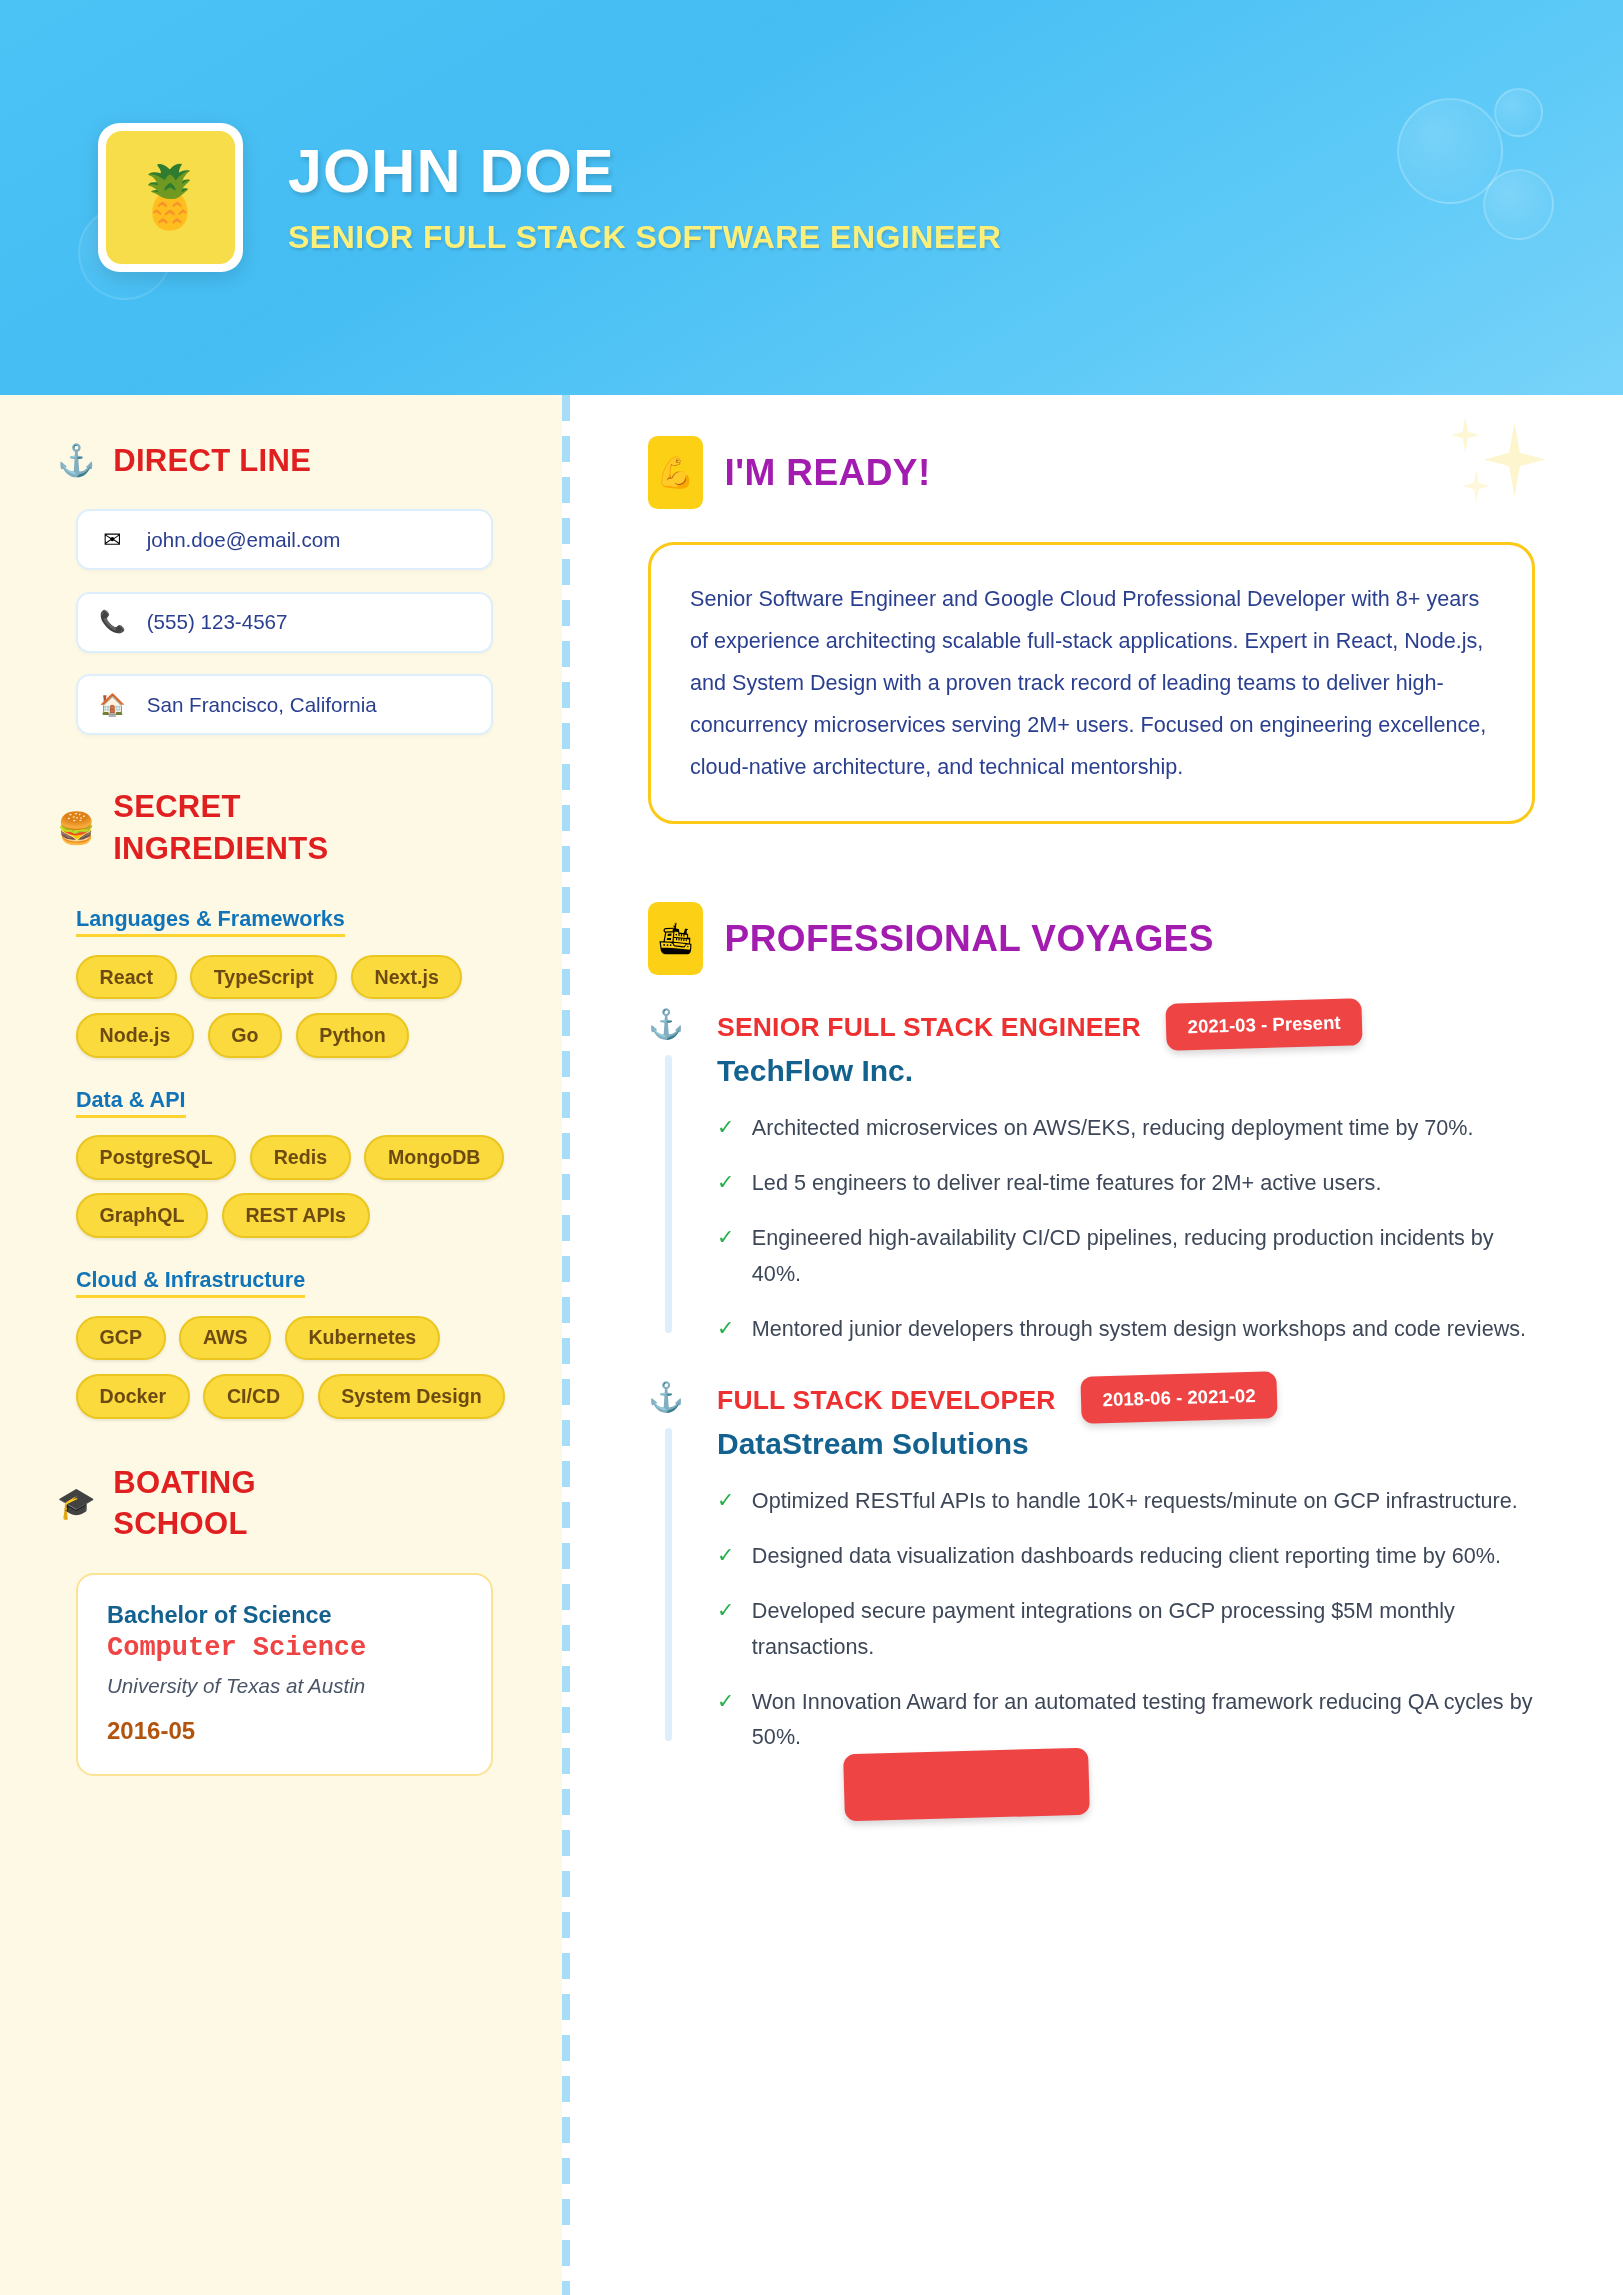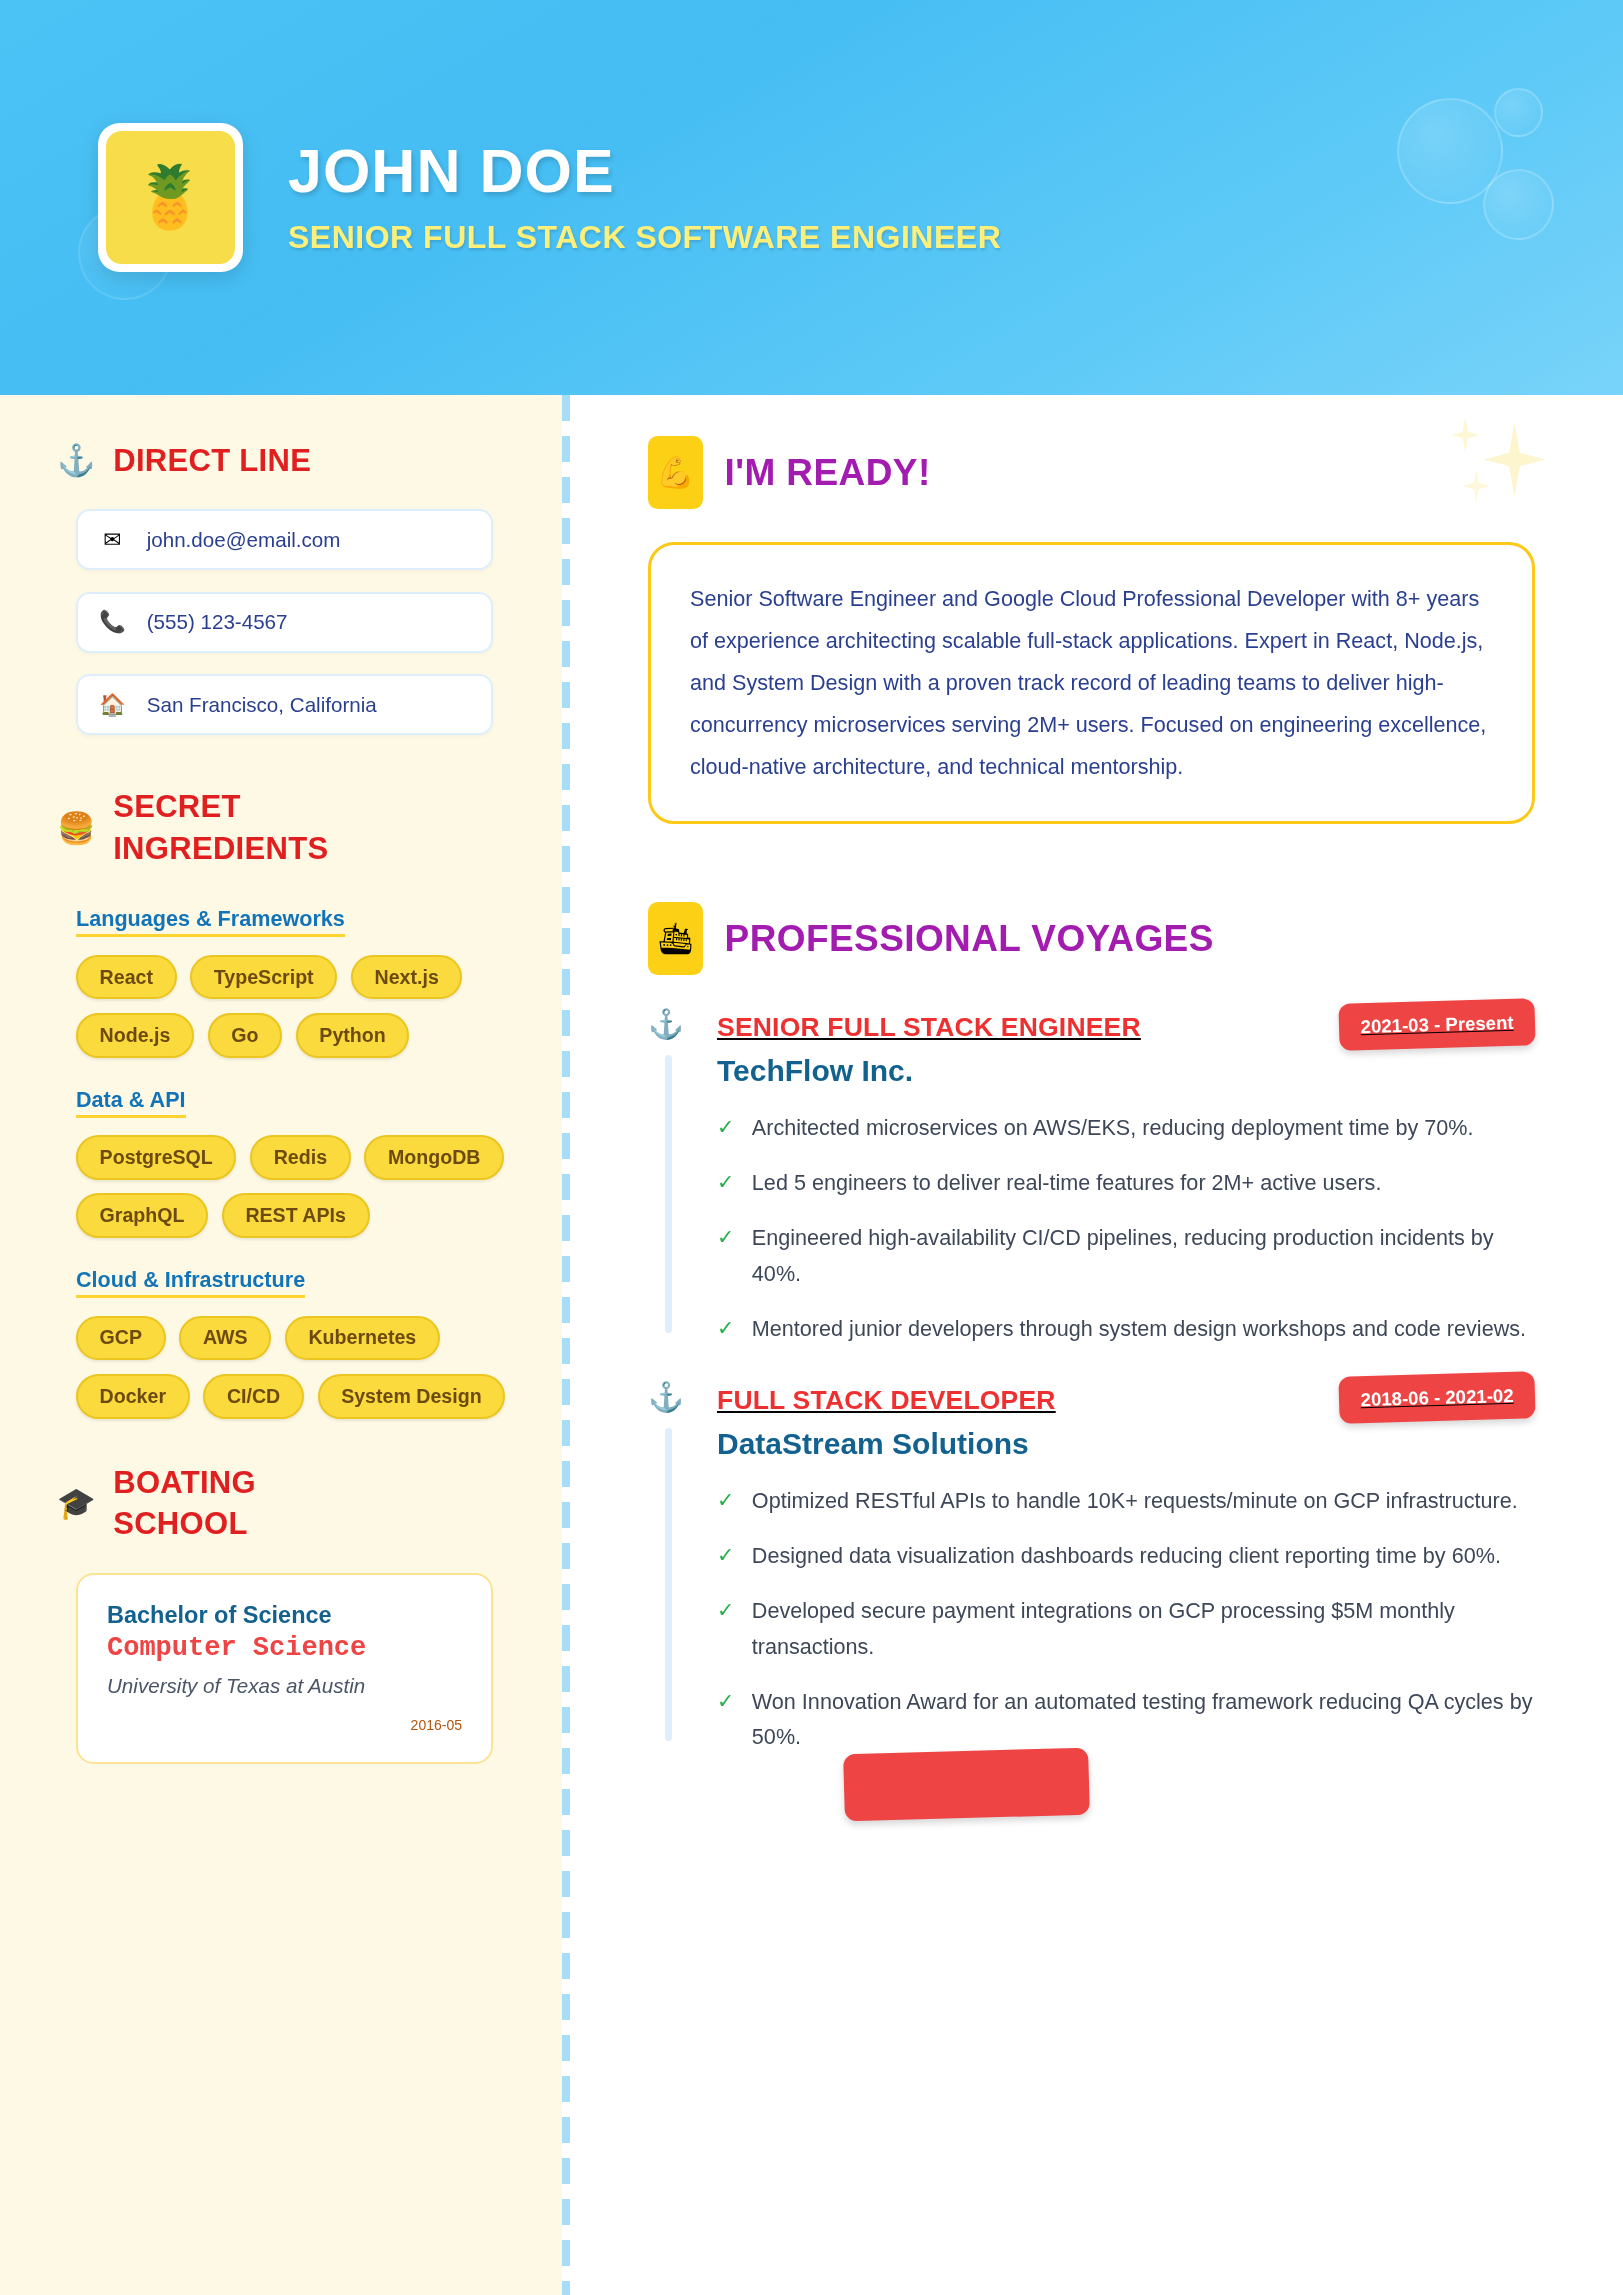--- a/index.html
+++ b/index.html
@@ -193,21 +193,21 @@
   .edu-wrap { padding: 0 69px 0 76px; }
   .edu-card {
     background: #ffffff;
     border: 2.9px solid #fbe294;
     border-radius: 17.6px;
     padding: 27.4px 29px 29px 29px;
   }
   .edu-degree { font-size: 23.5px; font-weight: bold; color: #12618f; margin-bottom: 3.9px; }
   .edu-field  { font-size: 27px; font-weight: bold; color: #ef4444; margin-bottom: 11px; font-family: Liberation Mono, monospace; }
   .edu-school { font-size: 20.6px; font-style: italic; color: #4a5568; margin-bottom: 19.6px; }
-  .edu-date   { font-size: 14px; font-weight: normal; color: #b2540c; text-align: right; }
+  .edu-date   { font-size: 24px; font-weight: bold; color: #b2540c; }
 
   
   .main-head { display: flex; align-items: center; gap: 21.6px; margin-bottom: 33px; }
   .main-head .ibox {
     width: 55px; height: 73px;
     background: #fcd015;
     border-radius: 9.8px;
     display: flex; align-items: center; justify-content: center;
     font-size: 31px;
     flex: 0 0 auto;
@@ -240,21 +240,21 @@
     font-size: 29px;
     line-height: 1;
   }
   .exp-rail {
     position: absolute;
     left: 16.7px; top: 47px; bottom: 13.7px;
     width: 7.8px;
     background: #ddeefc;
     border-radius: 3.9px;
   }
-  .exp-toprow { display: flex; align-items: flex-start; justify-content: space-between; gap: 25px; text-decoration: underline; }
+  .exp-toprow { display: flex; align-items: flex-start; gap: 25px; }
   .exp-title {
     font-size: 26.5px;
     font-weight: bold;
     color: #ef3030;
     letter-spacing: 0.2px;
     padding-top: 3.9px;
   }
   .exp-date {
     background: #ef4444;
     color: #ffffff;

